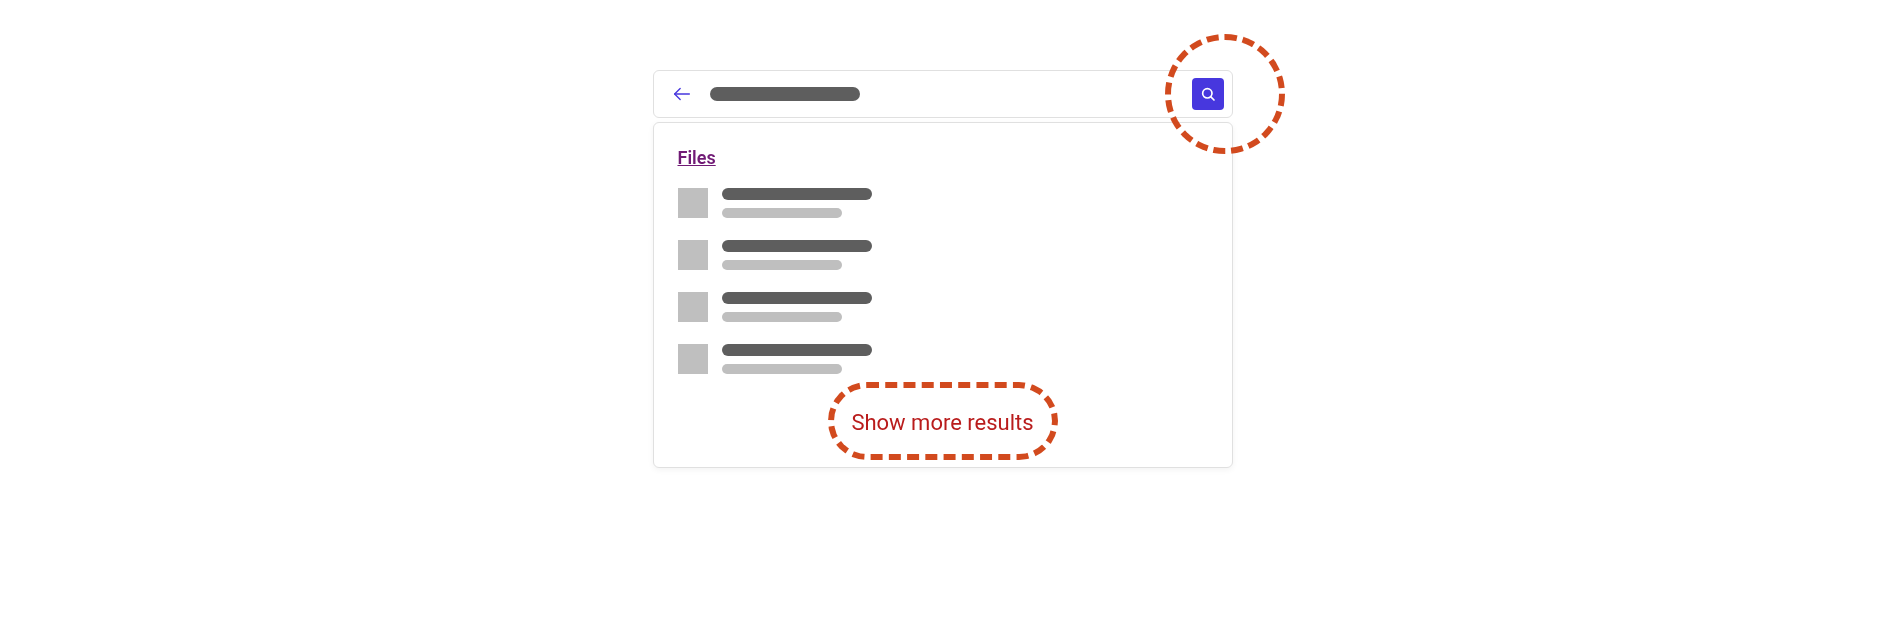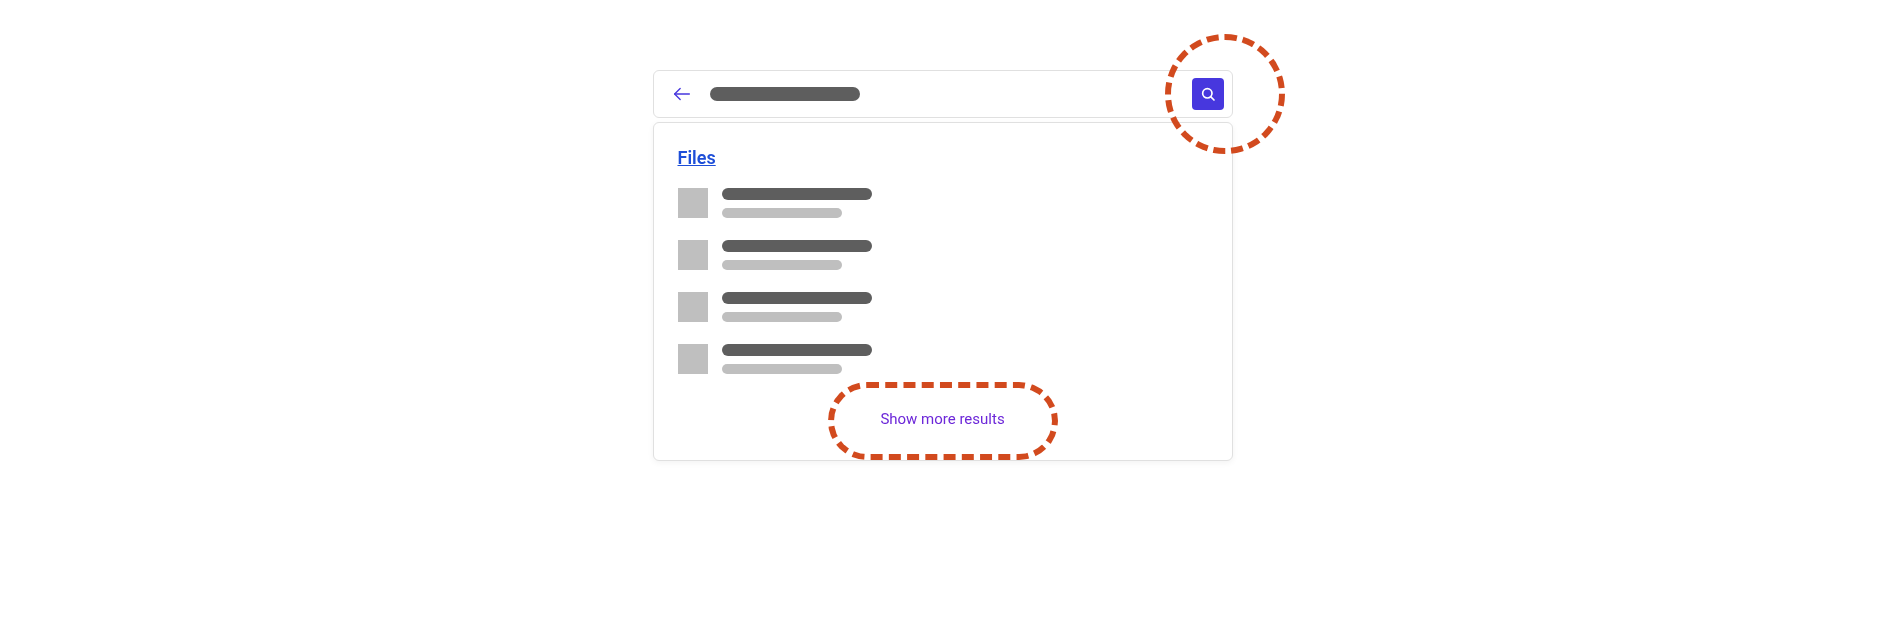--- a/index.html
+++ b/index.html
@@ -89,21 +89,21 @@
       border-radius: 6px;
       margin-top: 4px;
       padding: 24px;
       background: #ffffff;
       box-shadow: 0 2px 6px rgba(0,0,0,0.05);
     }
     
     .section-title {
       font-size: 18px;
       font-weight: 600;
-      color: #1d4ed8;
+      color: #701a75;
       margin-bottom: 20px;
       text-decoration: underline;
     }
     
     .result-list {
       display: flex;
       flex-direction: column;
       gap: 22px;
     }
     
@@ -141,22 +141,22 @@
     }
     
     .show-more-wrapper {
       position: relative;
       display: flex;
       justify-content: center;
       margin-top: 28px;
     }
     
     .show-more-link {
-      color: #6d28d9;
-      font-size: 15px;
+      color: #b91c1c;
+      font-size: 22px;
       cursor: pointer;
       padding: 8px 16px;
     }
     
     .pill-annotation {
       position: absolute;
       width: 230px;
       height: 78px;
       border: 6px dashed #d24a1e;
       border-radius: 40px;

